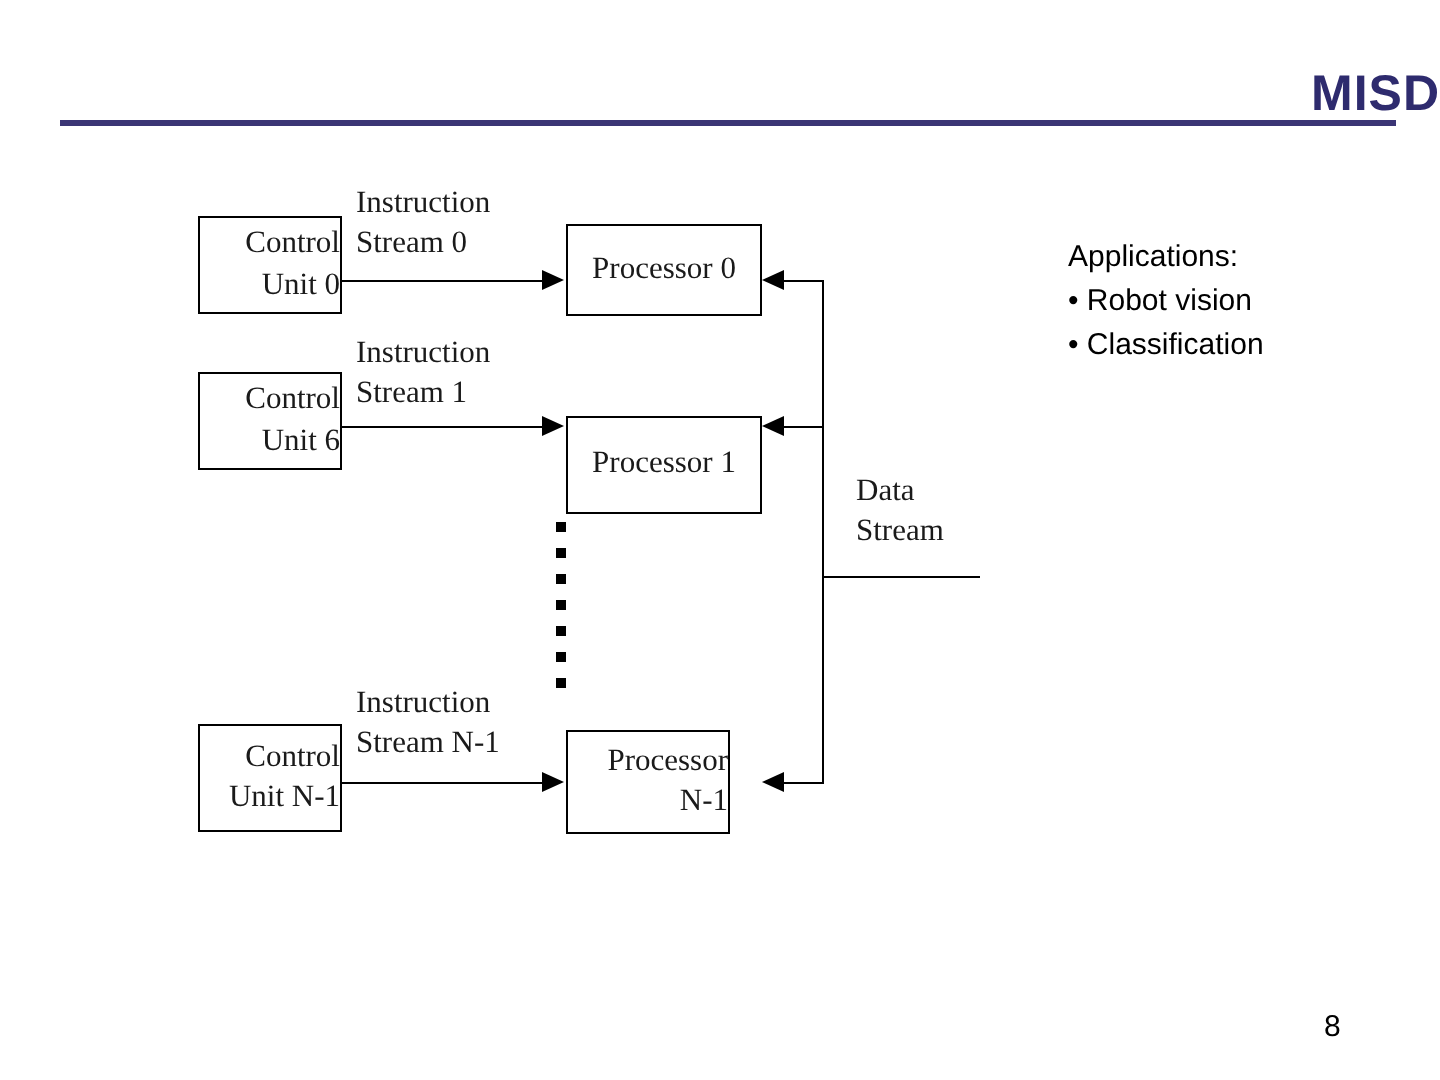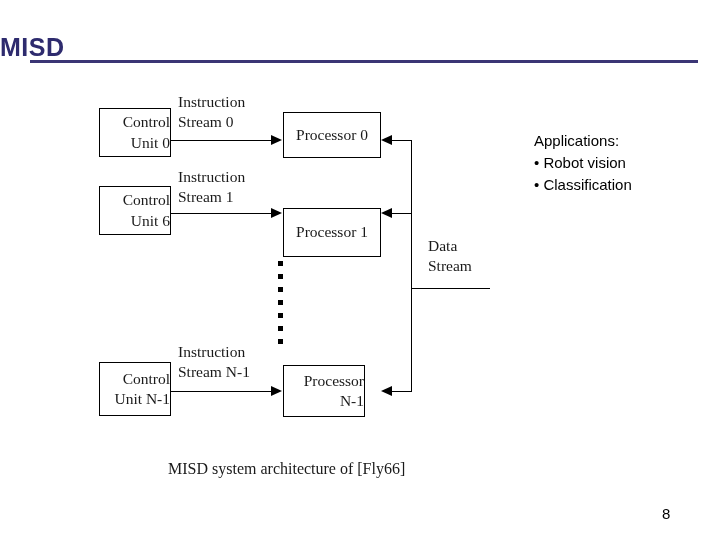--- a/index.html
+++ b/index.html
@@ -16,21 +16,21 @@
     overflow: hidden;
     font-family: "Liberation Serif", serif;
   }
 
   
   #slide-title {
     position: absolute;
     left: 0;
     top: 33px;
     width: 720px;
-    text-align: left;
+    text-align: right;
     font-family: "Liberation Sans", sans-serif;
     font-weight: bold;
     font-size: 25px;
     color: #2e2b6e;
     letter-spacing: 0.5px;
   }
   #title-rule {
     position: absolute;
     left: 30px;
     top: 60px;
@@ -119,21 +119,20 @@
   
   #applications {
     position: absolute;
     left: 534px;
     top: 118px;
     font-family: "Liberation Sans", sans-serif;
     font-size: 15px;
     color: #000000;
     line-height: 1.45;
     white-space: nowrap;
-    margin-top: 12px;
   }
 
   
   #caption {
     position: absolute;
     left: 168px;
     top: 460px;
     font-family: "Liberation Serif", serif;
     font-size: 16px;
     color: #1a1a1a;
@@ -234,16 +233,15 @@
     <div>Data</div>
     <div>Stream</div>
   </div>
 
   <div id="applications">
     <div>Applications:</div>
     <div>• Robot vision</div>
     <div>• Classification</div>
   </div>
 
-  <div id="caption">MISD system architecture of [Fly66]</div>
   <div id="page-number">8</div>
 
 </div>
 
 </body></html>

